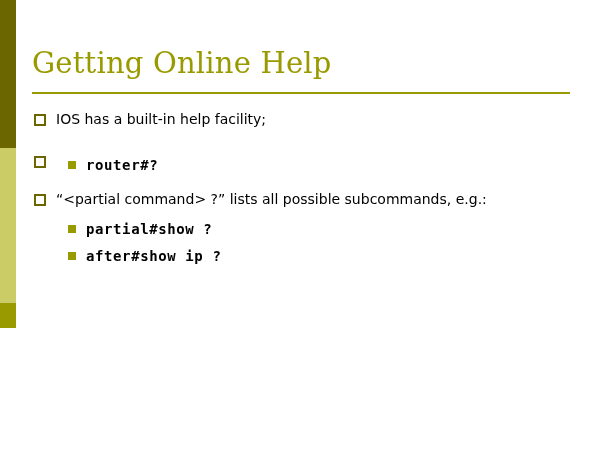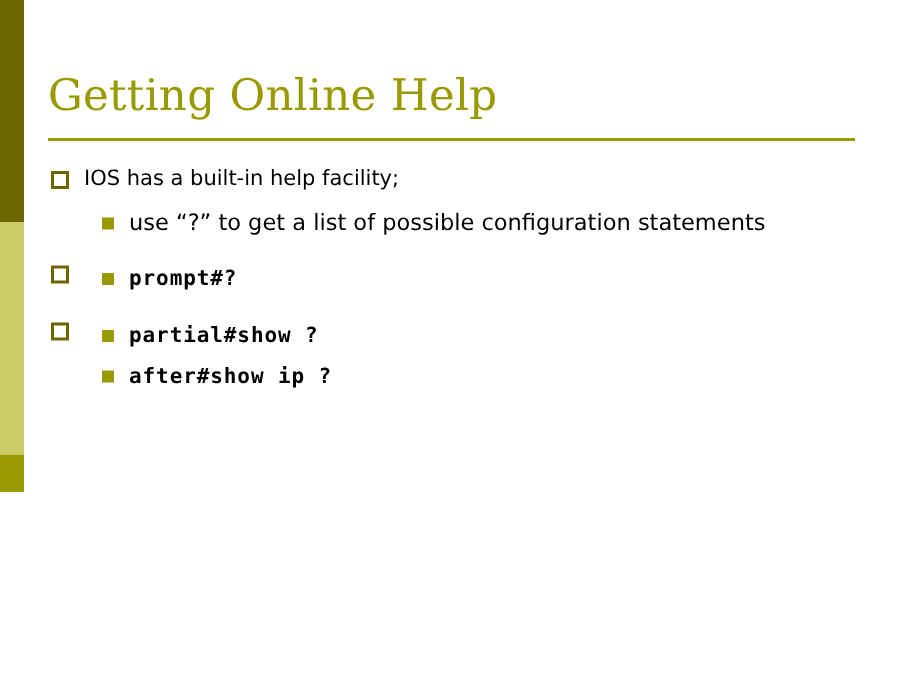--- a/index.html
+++ b/index.html
@@ -126,42 +126,39 @@
 
   <div id="body">
 
     <div class="lvl1">
       <span class="marker"></span>
       <span>IOS has a built-in help facility;</span>
     </div>
 
     <div class="sp-sm"></div>
 
-    <div class="lvl2">
-      <span class="marker"></span>
-      <span>use “?” to get a list of possible configuration statements</span>
-    </div>
 
     <div class="sp-md"></div>
 
     <div class="lvl1">
       <span class="marker"></span>
     </div>
 
     <div class="sp-sm"></div>
 
     <div class="lvl2 mono">
       <span class="marker"></span>
-      <span>prompt#?</span>
+      <span>router#?</span>
     </div>
 
     <div class="sp-md"></div>
 
     <div class="lvl1">
       <span class="marker"></span>
+      <span>“&lt;partial command&gt; ?” lists all possible subcommands, e.g.:</span>
     </div>
 
     <div class="sp-sm"></div>
 
     <div class="lvl2 mono">
       <span class="marker"></span>
       <span>partial#show ?</span>
     </div>
 
     <div class="sp-sm"></div>

